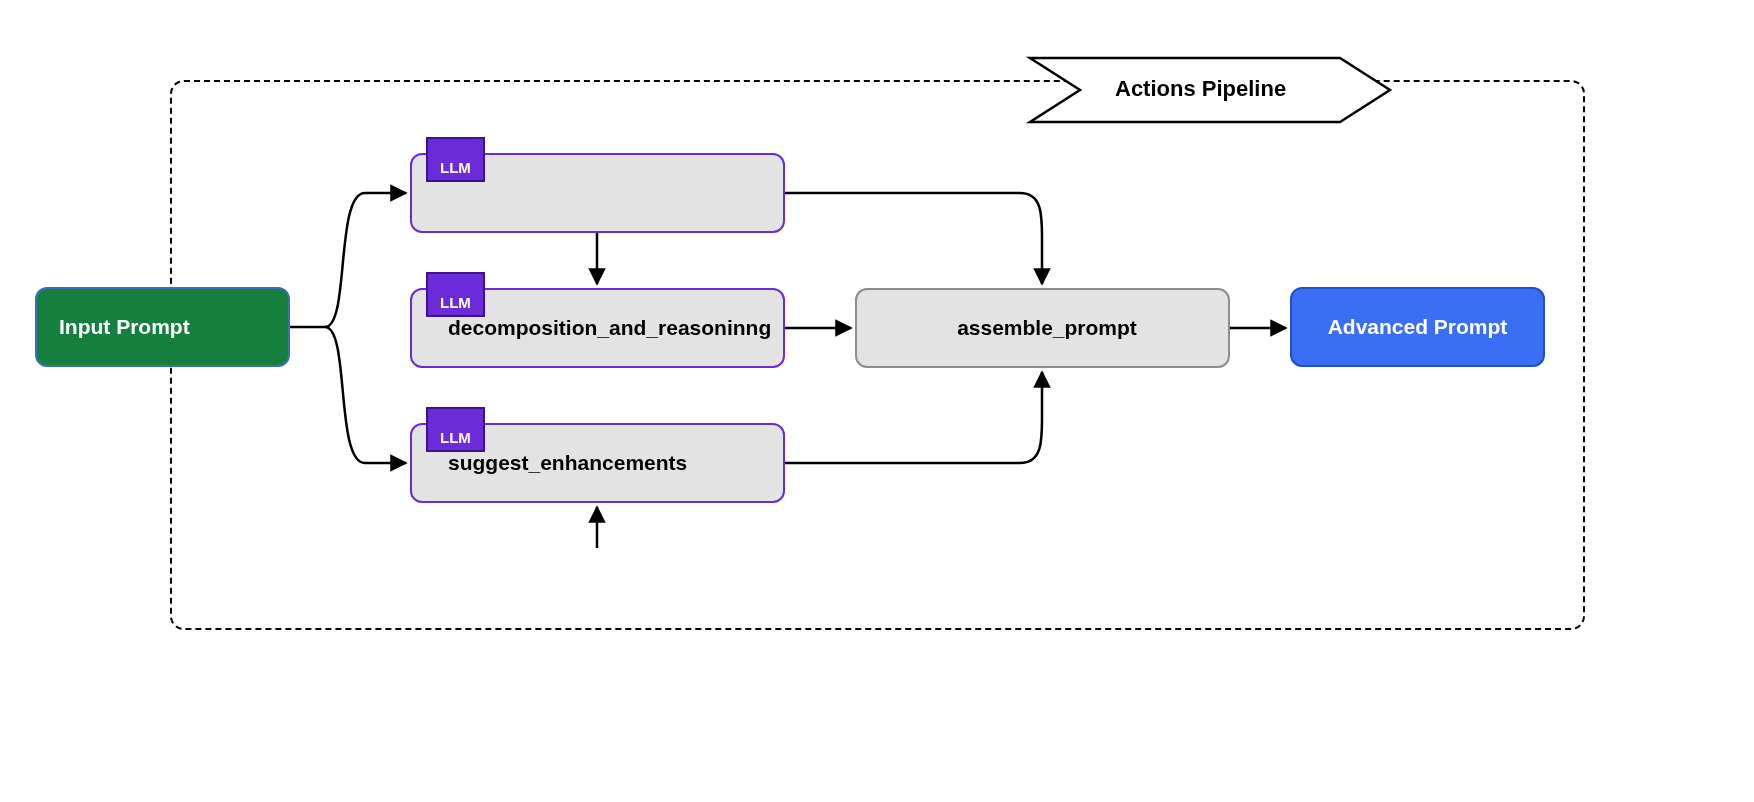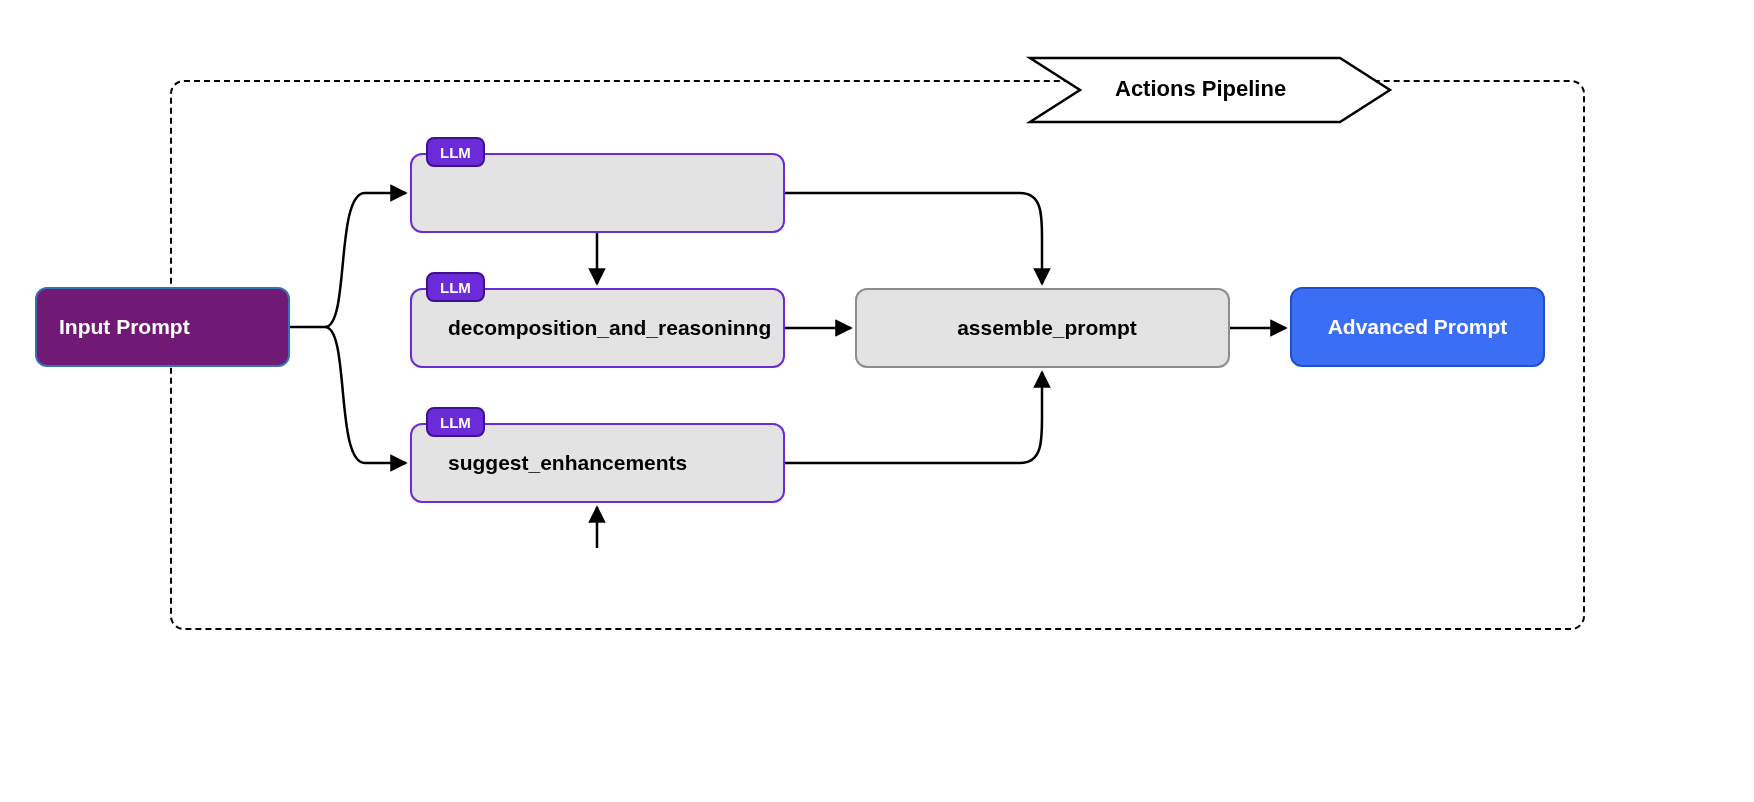--- a/index.html
+++ b/index.html
@@ -23,21 +23,21 @@
   }
   .node {
     position: absolute;
     box-sizing: border-box;
     border-radius: 12px;
     display: flex;
     align-items: center;
     font-weight: 700;
   }
   .node.input {
-    background: #701a75;
+    background: #15803d;
     border: 2px solid #3a6fb3;
     color: #ffffff;
     font-size: 21px;
     padding-left: 22px;
   }
   .node.output {
     background: #3a6ff5;
     border: 2px solid #1f4fcf;
     color: #ffffff;
     font-size: 21px;
@@ -65,22 +65,22 @@
     font-size: 20px;
     justify-content: center;
     border-radius: 18px;
   }
   .llm-badge {
     position: absolute;
     background: #6c2bd9;
     color: #fff;
     font-size: 15px;
     font-weight: 700;
-    padding: 5px 12px 4px 12px;
-    border-radius: 8px;
+    padding: 20px 12px 4px 12px;
+    border-radius: 0;
     border: 2px solid #3d128f;
     top: -18px;
     left: 14px;
   }
   svg.overlay {
     position: absolute;
     left: 0;
     top: 0;
     width: 1754px;
     height: 802px;

